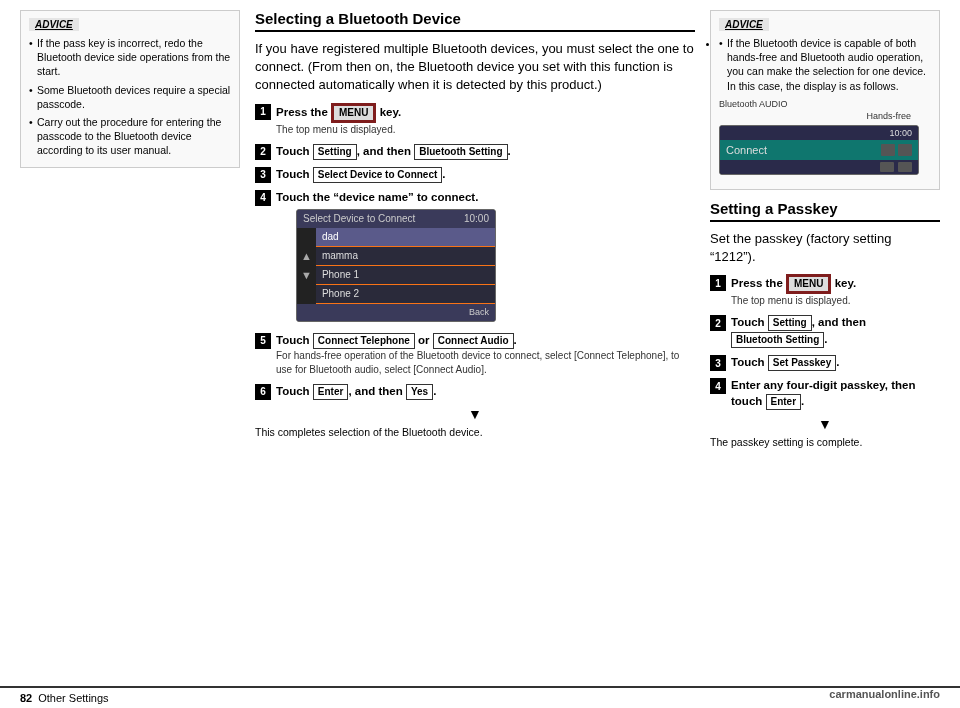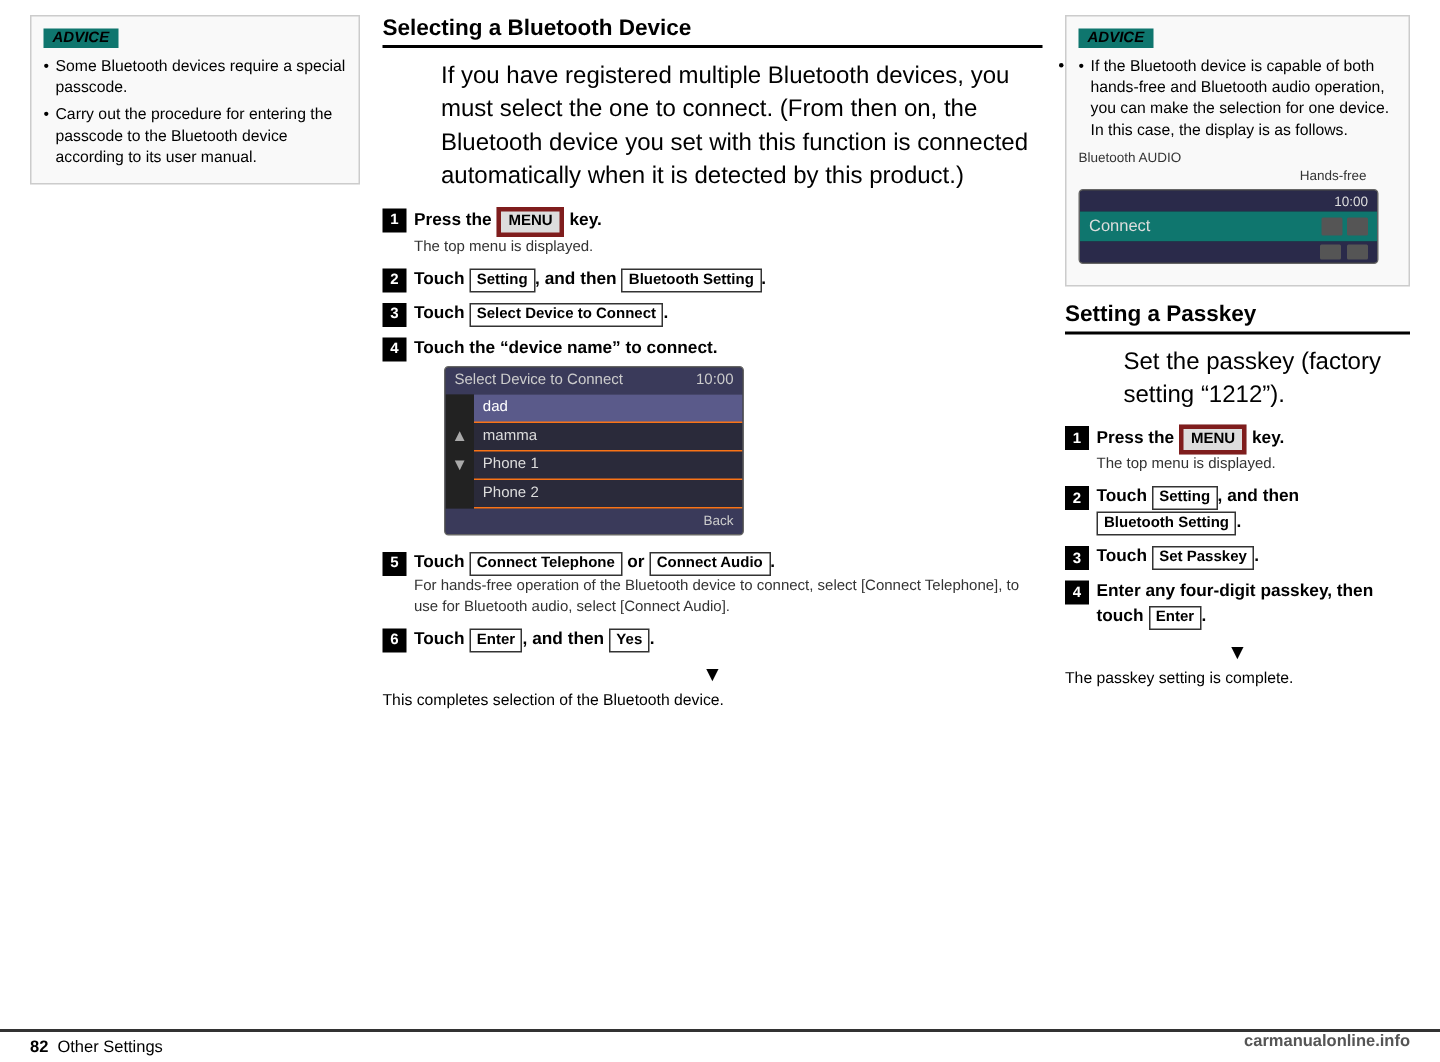--- a/index.html
+++ b/index.html
@@ -35,25 +35,26 @@
     .advice-box {
       border: 1px solid #ccc;
       background: #f9f9f9;
       padding: 6px 8px;
       margin-bottom: 10px;
     }
 
     .advice-title {
       font-weight: bold;
       font-size: 10px;
-      background: #0f766e;
+      background: #e5e5e5;
       display: inline-block;
       padding: 1px 6px;
       margin-bottom: 5px;
       font-style: italic;
+      text-decoration: underline;
     }
 
     .advice-box ul {
       list-style: none;
       padding: 0;
     }
 
     .advice-box ul li {
       font-size: 10.5px;
       margin-bottom: 4px;
@@ -76,24 +77,23 @@
 
     .section-title {
       font-size: 15px;
       font-weight: bold;
       border-bottom: 2px solid #000;
       padding-bottom: 3px;
       margin-bottom: 8px;
     }
 
     .intro-text {
-      font-size: 16px;
+      font-size: 13px;
       line-height: 1.4;
       margin-bottom: 8px;
-      margin-left: 39px;
     }
 
     .step-list {
       list-style: none;
     }
 
     .step-item {
       display: flex;
       align-items: flex-start;
       margin-bottom: 6px;
@@ -305,20 +305,21 @@
 </head>
 <body>
 
 <div class="page-container">
   <div class="main-content">
 
     <div class="left-col">
       <div class="advice-box">
         <div class="advice-title">ADVICE</div>
         <ul>
+          <li>If the pass key is incorrect, redo the Bluetooth device side operations from the start.</li>
           <li>Some Bluetooth devices require a special passcode.</li>
           <li>Carry out the procedure for entering the passcode to the Bluetooth device according to its user manual.</li>
         </ul>
       </div>
     </div>
 
     <div class="mid-col">
       <div class="section-title">Selecting a Bluetooth Device</div>
       <div class="intro-text">If you have registered multiple Bluetooth devices, you must select the one to connect. (From then on, the Bluetooth device you set with this function is connected automatically when it is detected by this product.)</div>
 

